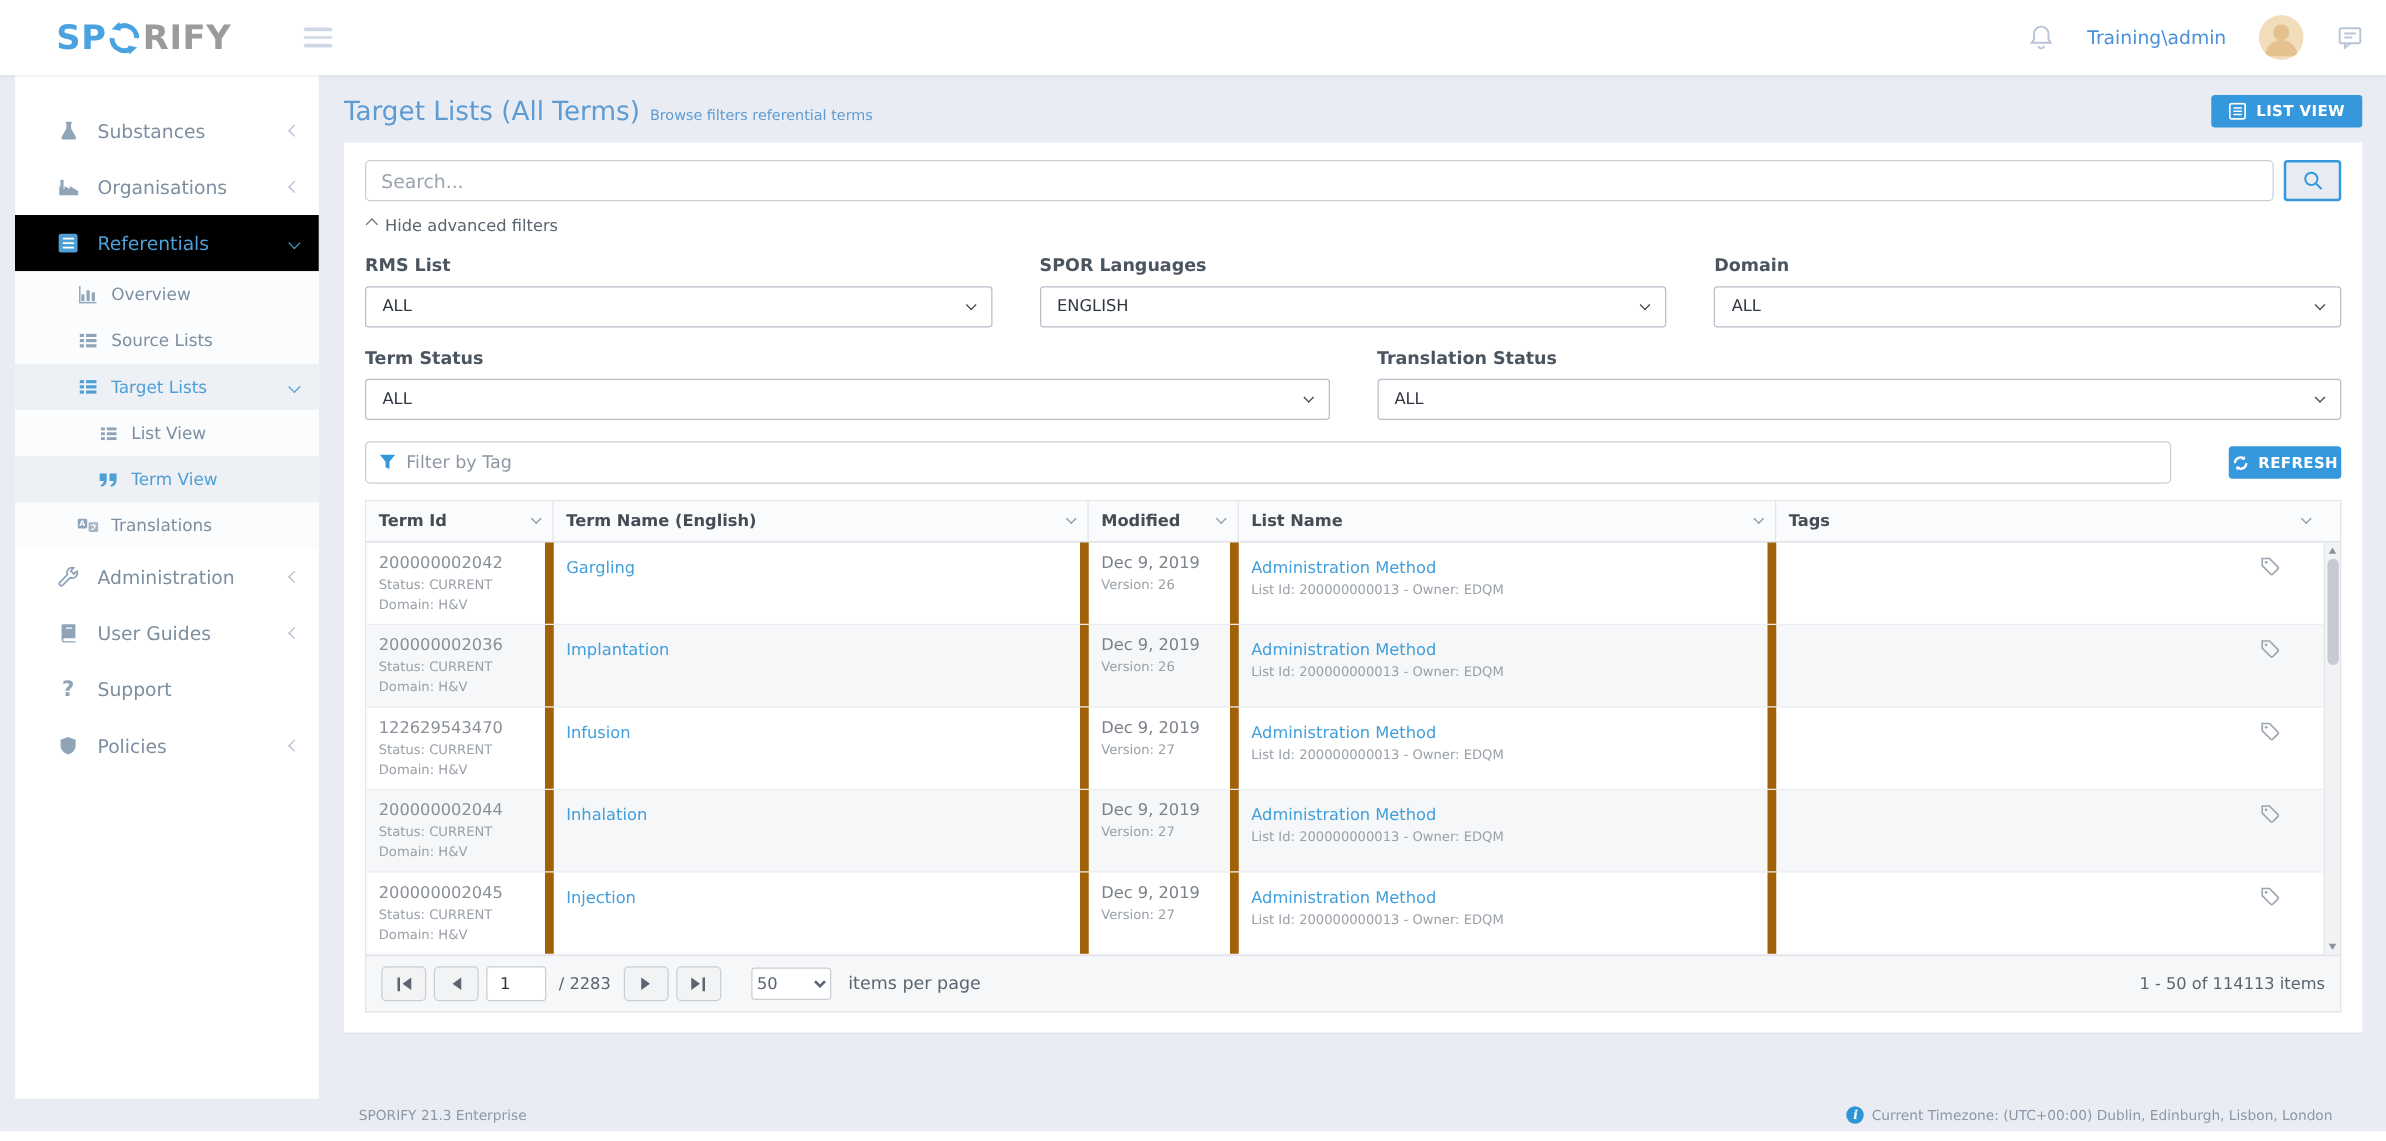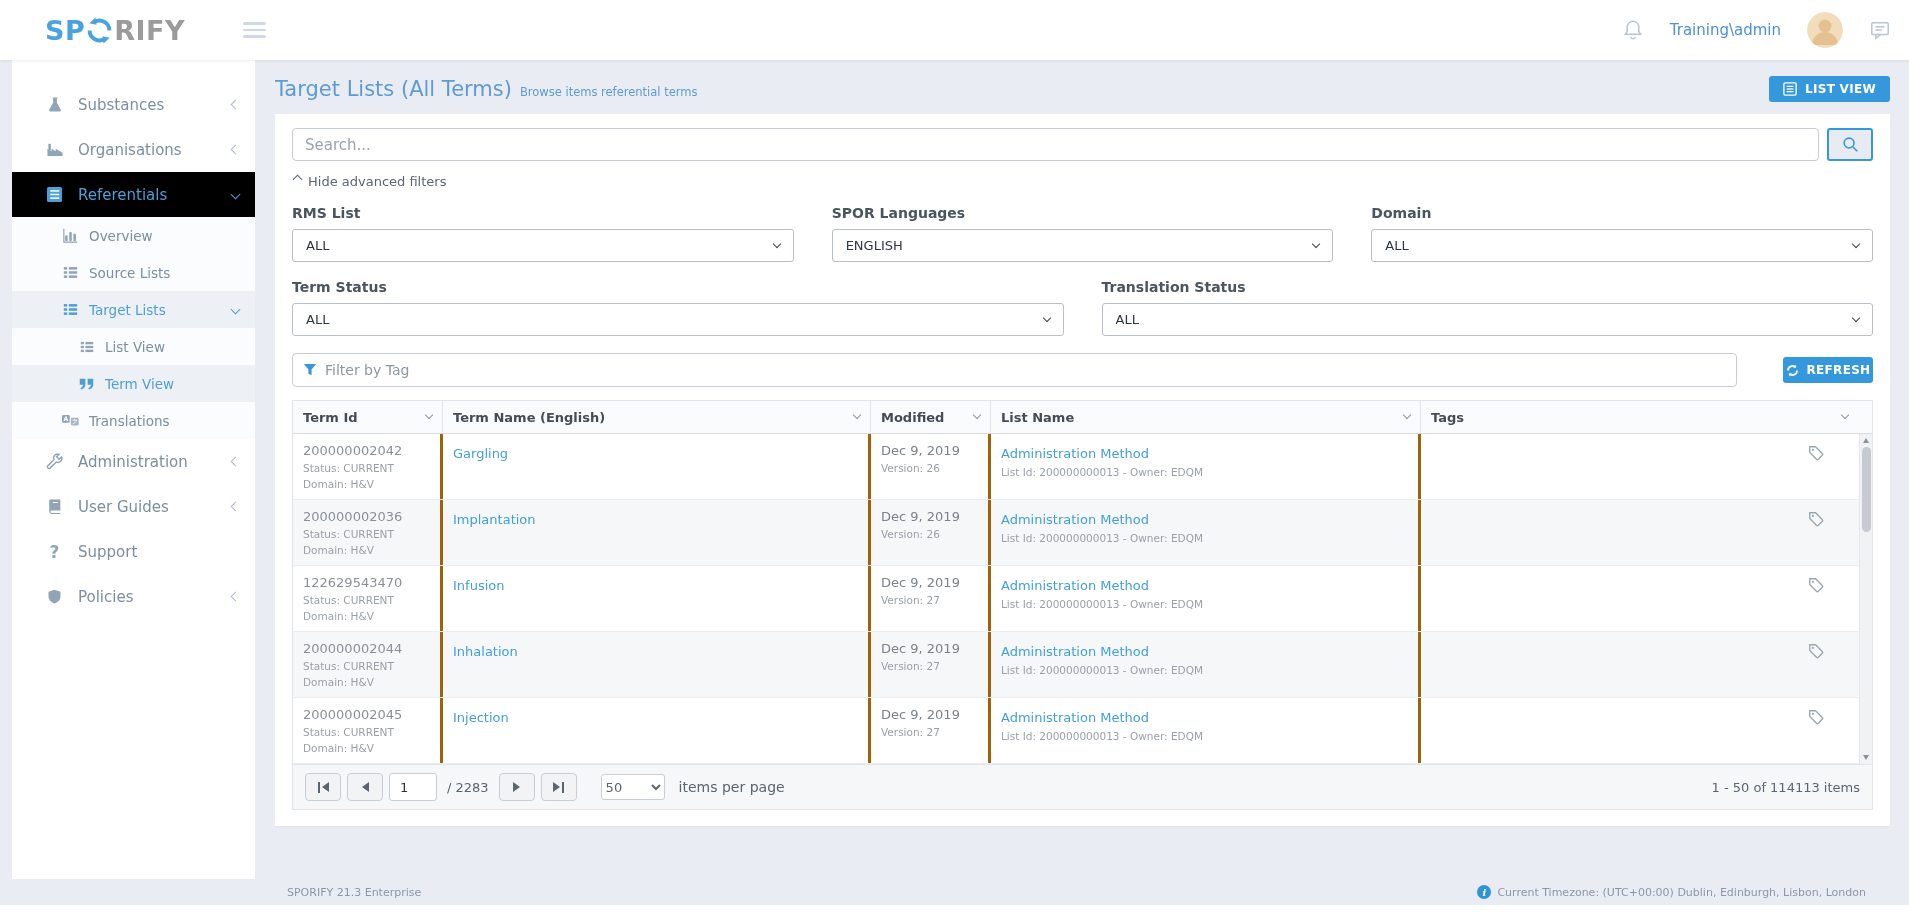--- a/index.html
+++ b/index.html
@@ -73,21 +73,21 @@
 
   
   .grid-wrap { border:1px solid #e1e4e9; position:relative; }
   .grid-header { display:grid; grid-template-columns:150px 428px 120px 430px 1fr; background:#fafbfc; border-bottom:1px solid #d8dce1; }
   .gh-cell { height:32px; display:flex; align-items:center; padding:0 10px; font-size:13px; font-weight:700; color:#454c55; border-right:1px solid #e1e4e9; cursor:pointer; }
   .gh-cell:last-child { border-right:none; }
   .gh-cell .sort { margin-left:auto; width:6px; height:6px; border-right:1.5px solid #8a95a5; border-bottom:1.5px solid #8a95a5; transform:rotate(45deg); position:relative; top:-2px; }
   .grid-row { display:grid; grid-template-columns:150px 428px 120px 430px 1fr; border-bottom:1px solid #ebedf0; cursor:pointer; }
   .grid-row:last-child { border-bottom:none; }
   .grid-row.alt { background:#f6f7f8; }
-  .gc { padding:9px 10px; border-right:3px solid #a16207; min-height:61px; }
+  .gc { padding:9px 10px; border-right:7px solid #a16207; min-height:61px; }
   .gc:last-child { border-right:none; }
   .cell-id { font-size:13px; color:#8a9097; }
   .cell-sub { font-size:10.5px; color:#9aa0a8; margin-top:4px; }
   .cell-link { font-size:13px; color:#429fdb; text-decoration:none; }
   .cell-date { font-size:13px; color:#7c828a; }
   .cell-tags { display:flex; justify-content:flex-end; padding-right:48px; align-items:flex-start; }
   .tag-ic { margin-top:2px; cursor:pointer; }
 
   
   .vscroll { position:absolute; top:33px; bottom:0; right:0; width:13px; background:#f1f2f4; border-left:1px solid #e4e6ea; display:flex; flex-direction:column; align-items:center; }
@@ -316,21 +316,21 @@
           </svg>
         </span>
       <span>Policies</span>
       <span class="chev left"></span>
     </div>
   </aside>
 
   <div class="main">
     <div class="title-row">
       <span class="page-title">Target Lists (All Terms)</span>
-      <span class="page-subtitle">Browse items referential terms</span>
+      <span class="page-subtitle">Browse filters referential terms</span>
       <button class="btn-blue listview-btn">
         <span style="display:flex;">
             <svg width="14" height="14" viewBox="0 0 16 16" fill="none" stroke="#fff" stroke-width="1.5">
               <rect x="1" y="1" width="14" height="14" rx="1.5"></rect>
               <line x1="4.2" y1="5" x2="12" y2="5"></line>
               <line x1="4.2" y1="8" x2="12" y2="8"></line>
               <line x1="4.2" y1="11" x2="12" y2="11"></line>
             </svg>
           </span>
         <span>LIST VIEW</span>

